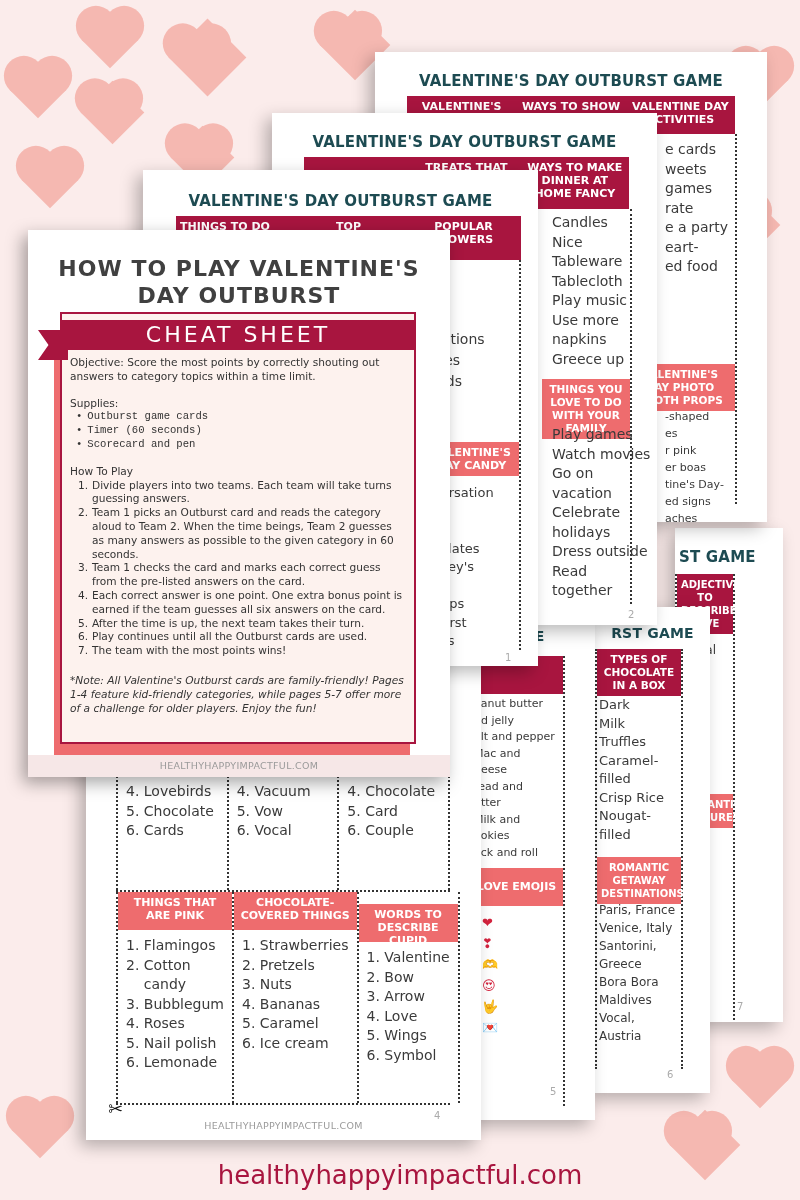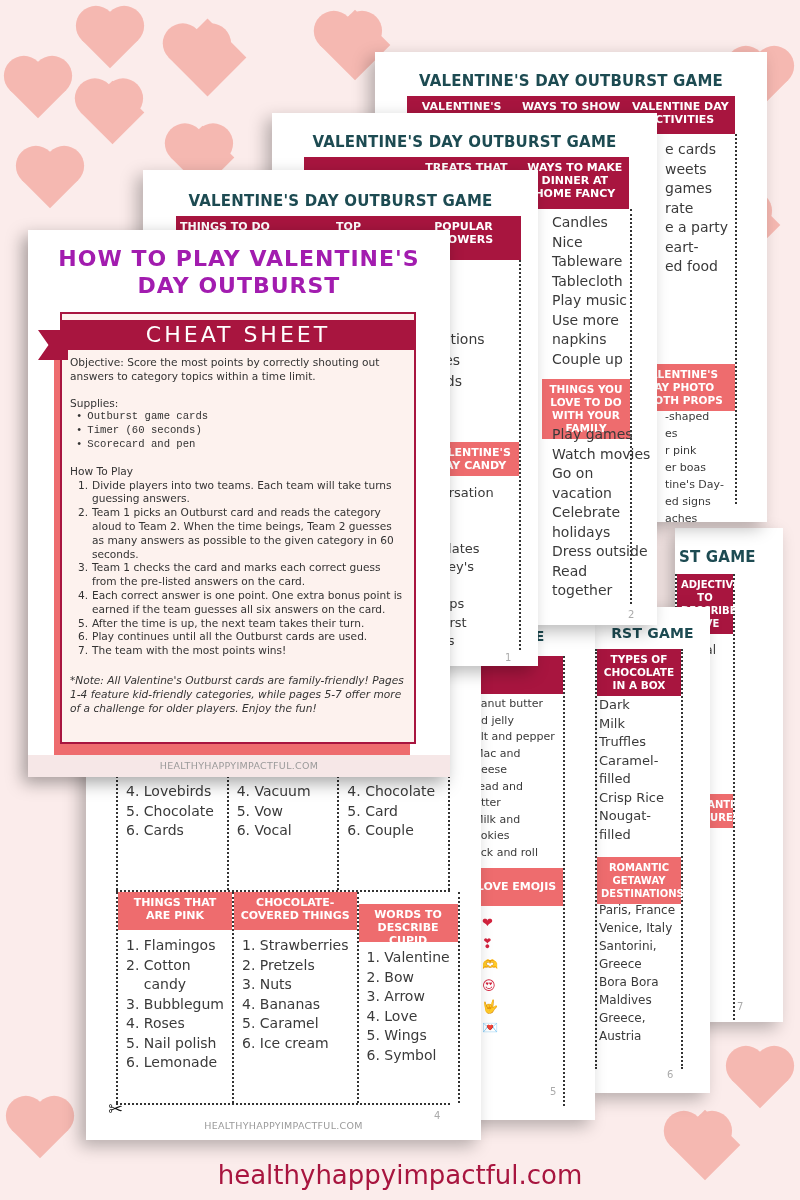--- a/index.html
+++ b/index.html
@@ -24,21 +24,21 @@
   
   #p7 { left: 675px; top: 528px; width: 108px; height: 494px; z-index: 1; }
   #p6 { left: 595px; top: 607px; width: 115px; height: 486px; z-index: 2; }
   #p5 { left: 470px; top: 620px; width: 125px; height: 500px; z-index: 3; }
   #p4 { left: 86px;  top: 640px; width: 395px; height: 500px; z-index: 4; }
   #p3 { left: 375px; top: 52px;  width: 392px; height: 470px; z-index: 5; }
   #p2 { left: 272px; top: 113px; width: 385px; height: 512px; z-index: 6; }
   #p1 { left: 143px; top: 170px; width: 395px; height: 496px; z-index: 7; }
   #cheat { left: 28px; top: 230px; width: 422px; height: 547px; z-index: 8; box-shadow: -5px 6px 16px rgba(0,0,0,.35); }
 
-  #cheat .big-title { font-size: 22px; line-height: 27px; padding-top: 15px; color: #a21caf; letter-spacing: 1px; }
+  #cheat .big-title { font-size: 22px; line-height: 27px; padding-top: 25px; color: #404040; letter-spacing: 1px; }
   .cs-box { position: absolute; left: 32px; top: 82px; width: 356px; height: 432px; background: #fdf2ee; border: 2px solid #a8153f; }
   .cs-shadow { position: absolute; left: 26px; top: 100px; width: 356px; height: 440px; background: #ee6c6e; }
   .cs-banner { position: absolute; left: 0; top: 6px; right: 0; height: 30px; background: #a8153f; color: #fff; font-size: 22px; letter-spacing: 3px; text-align: center; line-height: 30px; }
   .ribbon { position: absolute; left: 10px; top: 100px; width: 30px; height: 30px; background: #a8153f; clip-path: polygon(0 0, 100% 0, 100% 100%, 0 100%, 35% 50%); z-index: 2; }
   .cs-body { position: absolute; top: 42px; left: 8px; right: 8px; font-size: 10.6px; line-height: 13.8px; color: #333; }
   .cs-body b { font-weight: normal; }
   .cs-body ul { list-style: none; padding-left: 6px; font-family: Liberation Mono, monospace; }
   .cs-body ul li::before { content: "\2022"; margin-right: 5px; }
   .cs-body ol { list-style: none; padding-left: 8px; }
   .cs-body ol li { display: flex; }
@@ -105,21 +105,21 @@
       <li>filled</li>
     </ul>
     <div class="hdr pink" style="position:absolute;top:208px;left:0;right:0;font-size:10px;">ROMANTIC GETAWAY DESTINATIONS</div>
     <ul class="items" style="position:absolute;top:250px;font-size:12px;line-height:18px;padding:2px 2px;">
       <li>Paris, France</li>
       <li>Venice, Italy</li>
       <li>Santorini,</li>
       <li>Greece</li>
       <li>Bora Bora</li>
       <li>Maldives</li>
-      <li>Greece,</li>
+      <li>Vocal,</li>
       <li>Austria</li>
     </ul>
   </div>
   <div class="pnum" style="left:72px;top:462px;">6</div>
 </div>
 
 <div class="page" id="p5">
   <div class="page-title" style="font-size:14px;padding:8px 0 0 0;">ME</div>
   <div class="col" style="position:absolute;left:0;top:36px;width:95px;height:450px;border-left:none;">
     <div class="hdr" style="height:38px;"></div>
@@ -254,21 +254,21 @@
   </div>
   <div class="col" style="position:absolute;left:270px;top:96px;width:90px;height:395px;border-left:none;">
     <ul class="items" style="padding:4px 10px;">
       <li>Candles</li>
       <li>Nice</li>
       <li>Tableware</li>
       <li>Tablecloth</li>
       <li>Play music</li>
       <li>Use more</li>
       <li>napkins</li>
-      <li>Couple up</li>
+      <li>Greece up</li>
     </ul>
     <div class="hdr pink" style="position:absolute;top:170px;left:0;right:0;font-size:10.5px;">THINGS YOU LOVE TO DO WITH YOUR FAMILY</div>
     <ul class="items" style="position:absolute;top:214px;padding:2px 10px;">
       <li>Play games</li>
       <li>Watch movies</li>
       <li>Go on</li>
       <li>vacation</li>
       <li>Celebrate</li>
       <li>holidays</li>
       <li>Dress outside</li>

